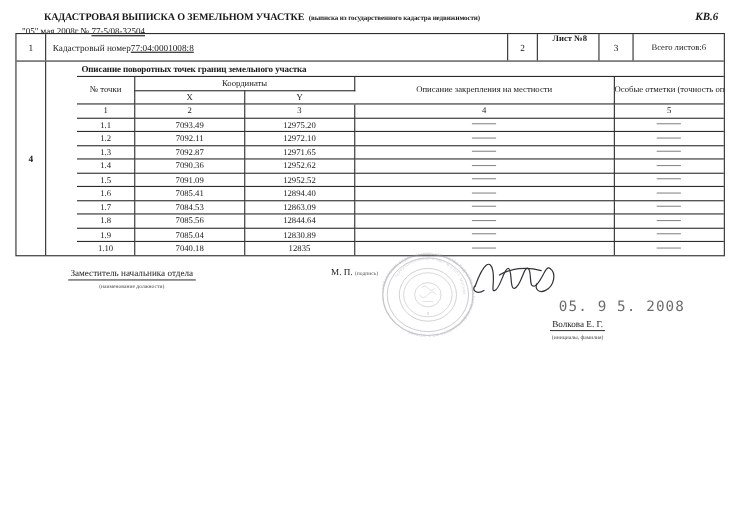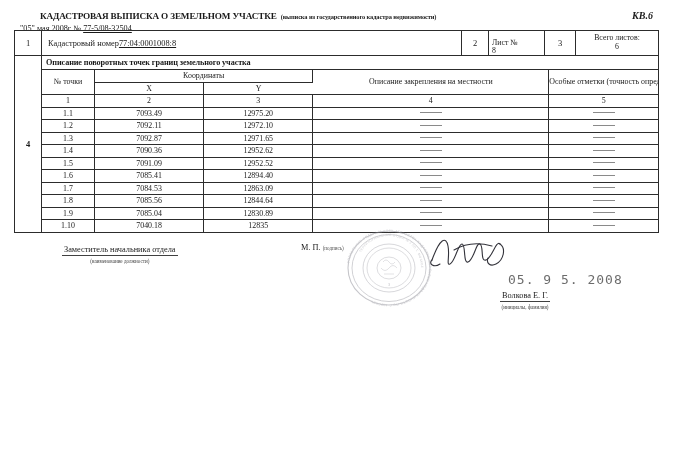--- a/index.html
+++ b/index.html
@@ -107,39 +107,40 @@
     font-size: 8.5px;
   }
   .cell-sheet {
     width: 52px;
     flex: 0 0 52px;
     border-right: 1px solid #2c2c2c;
     font-size: 7.8px;
     padding-left: 3px;
     line-height: 1.05;
     display: flex;
-    flex-direction: column;
-    justify-content: flex-end;
+    flex-direction: row;
+    justify-content: center;
+    font-weight: bold;
   }
   .cell-box3 {
     width: 30px;
     flex: 0 0 30px;
     border-right: 1px solid #2c2c2c;
     display: flex;
     align-items: center;
     justify-content: center;
     font-size: 8.5px;
   }
   .cell-total {
     width: 82px;
     flex: 0 0 82px;
     font-size: 7.8px;
     line-height: 1.1;
     display: flex;
-    flex-direction: column;
+    flex-direction: row;
     justify-content: center;
     align-items: center;
   }
 
   
   .frame-body {
     display: flex;
     align-items: stretch;
   }
   .left-margin {
@@ -147,20 +148,21 @@
     flex: 0 0 26px;
     border-right: 1px solid #2c2c2c;
     display: flex;
     align-items: center;
     justify-content: center;
     font-size: 8.5px;
     font-weight: bold;
   }
   .table-area {
     flex: 1 1 auto;
+    margin-left: 28px;
   }
 
   .section-title {
     height: 13px;
     border-bottom: 1px solid #2c2c2c;
     display: flex;
     align-items: center;
     padding-left: 4px;
     font-size: 8.2px;
     font-weight: bold;

